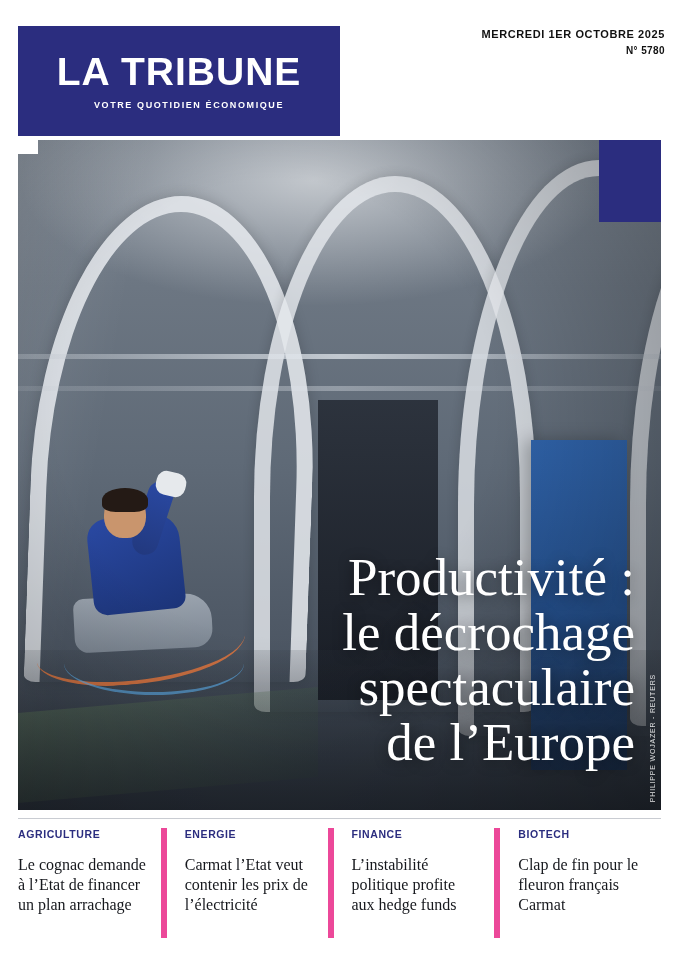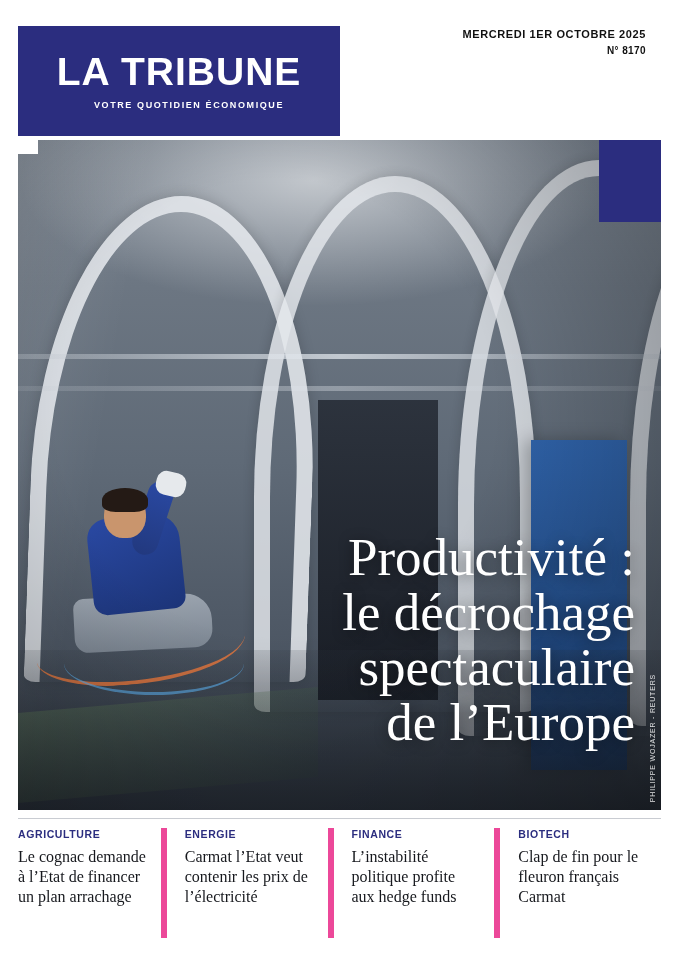--- a/index.html
+++ b/index.html
@@ -56,21 +56,21 @@
   .logo-sub {
     color: #ffffff;
     font-size: 9px;
     font-weight: bold;
     letter-spacing: 1.6px;
     white-space: nowrap;
     margin-left: 20px;
   }
   .issue-info {
     position: absolute;
-    right: 33px;
+    right: 14px;
     top: 28px;
     text-align: right;
   }
   .issue-date {
     font-size: 11px;
     font-weight: bold;
     letter-spacing: 0.6px;
     color: #111;
     white-space: nowrap;
   }
@@ -217,21 +217,21 @@
     right: 0;
     top: -58px;
     width: 62px;
     height: 140px;
     background: #2b2d7f;
   }
 
   .headline {
     position: absolute;
     right: 26px;
-    bottom: 60px;
+    bottom: 40px;
     width: 560px;
     text-align: right;
     color: #ffffff;
     font-family: "Liberation Serif", serif;
     font-size: 53px;
     line-height: 1.04;
     font-weight: normal;
     text-shadow: 0 2px 14px rgba(0,0,0,0.45);
   }
   .headline span { display: block; }
@@ -265,21 +265,21 @@
   }
   .teaser + .teaser {
     padding-left: 18px;
     border-left: 6px solid #ec4899;
   }
   .teaser-kicker {
     color: #2b2d7f;
     font-size: 10.5px;
     font-weight: bold;
     letter-spacing: 0.6px;
-    margin-bottom: 7px;
+    margin-bottom: 15px;
   }
   .teaser-title {
     font-family: "Liberation Serif", serif;
     font-size: 16px;
     line-height: 1.26;
     color: #16181d;
   }
 
   .top-rule {
     position: absolute;
@@ -295,21 +295,21 @@
 
 <div class="page">
 
   <div class="masthead">
     <div class="logo-block">
       <div class="logo-title">LA TRIBUNE</div>
       <div class="logo-sub">VOTRE QUOTIDIEN ÉCONOMIQUE</div>
     </div>
     <div class="issue-info">
       <div class="issue-date">MERCREDI 1ER OCTOBRE 2025</div>
-      <div class="issue-number">N° 8170</div>
+      <div class="issue-number">N° 5780</div>
     </div>
   </div>
 
   <div class="hero">
     <div class="photo">
       <div class="arc a1"></div>
       <div class="arc a2"></div>
       <div class="arc a3"></div>
       <div class="arc a4"></div>
       <div class="rail r1"></div>

